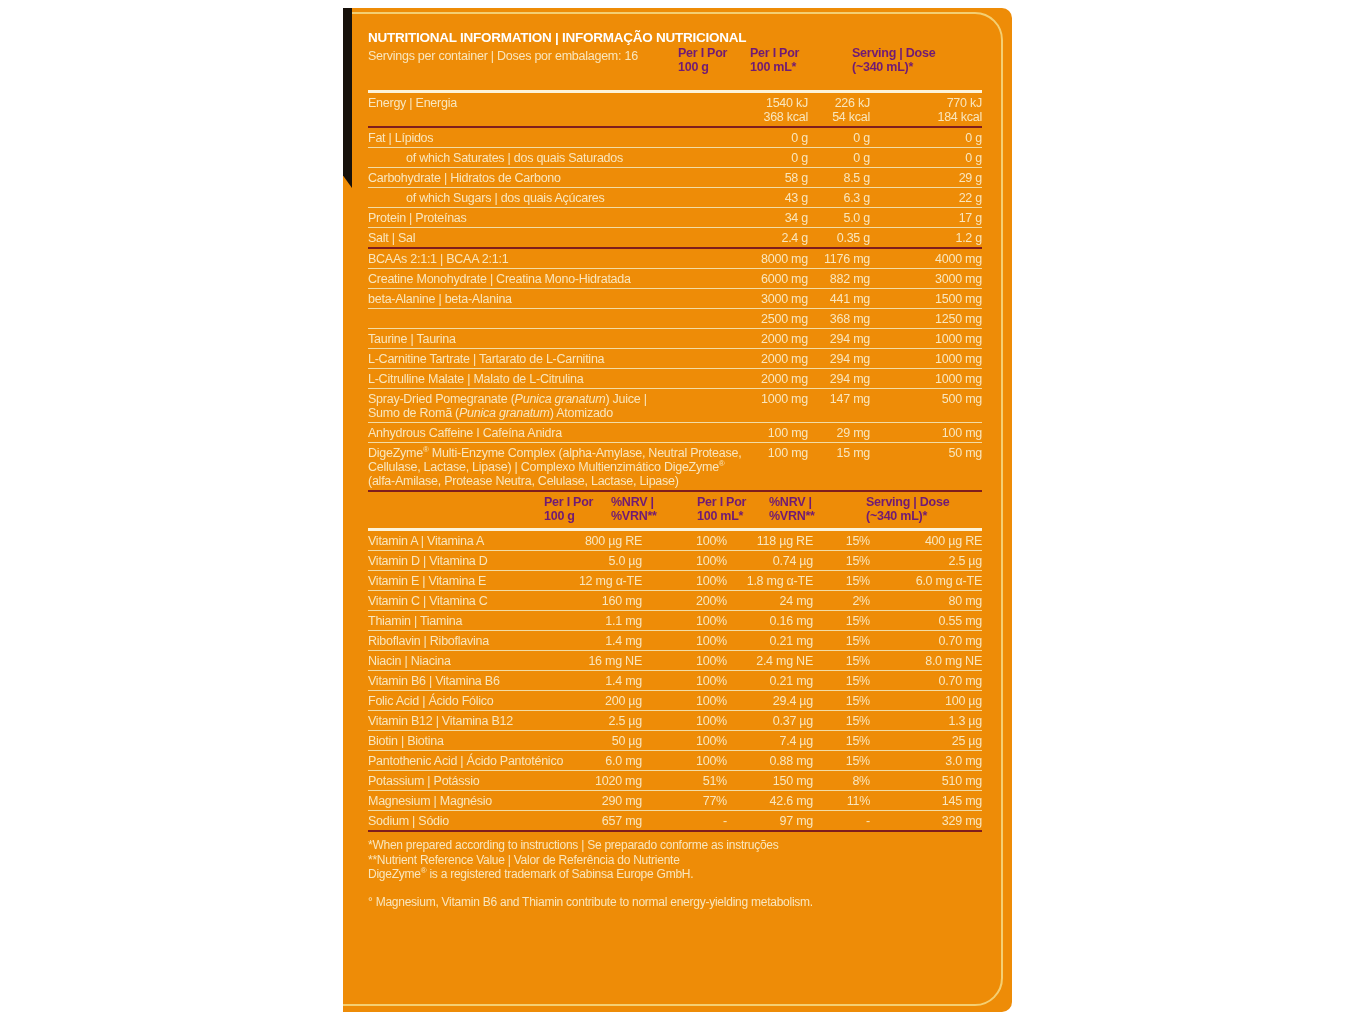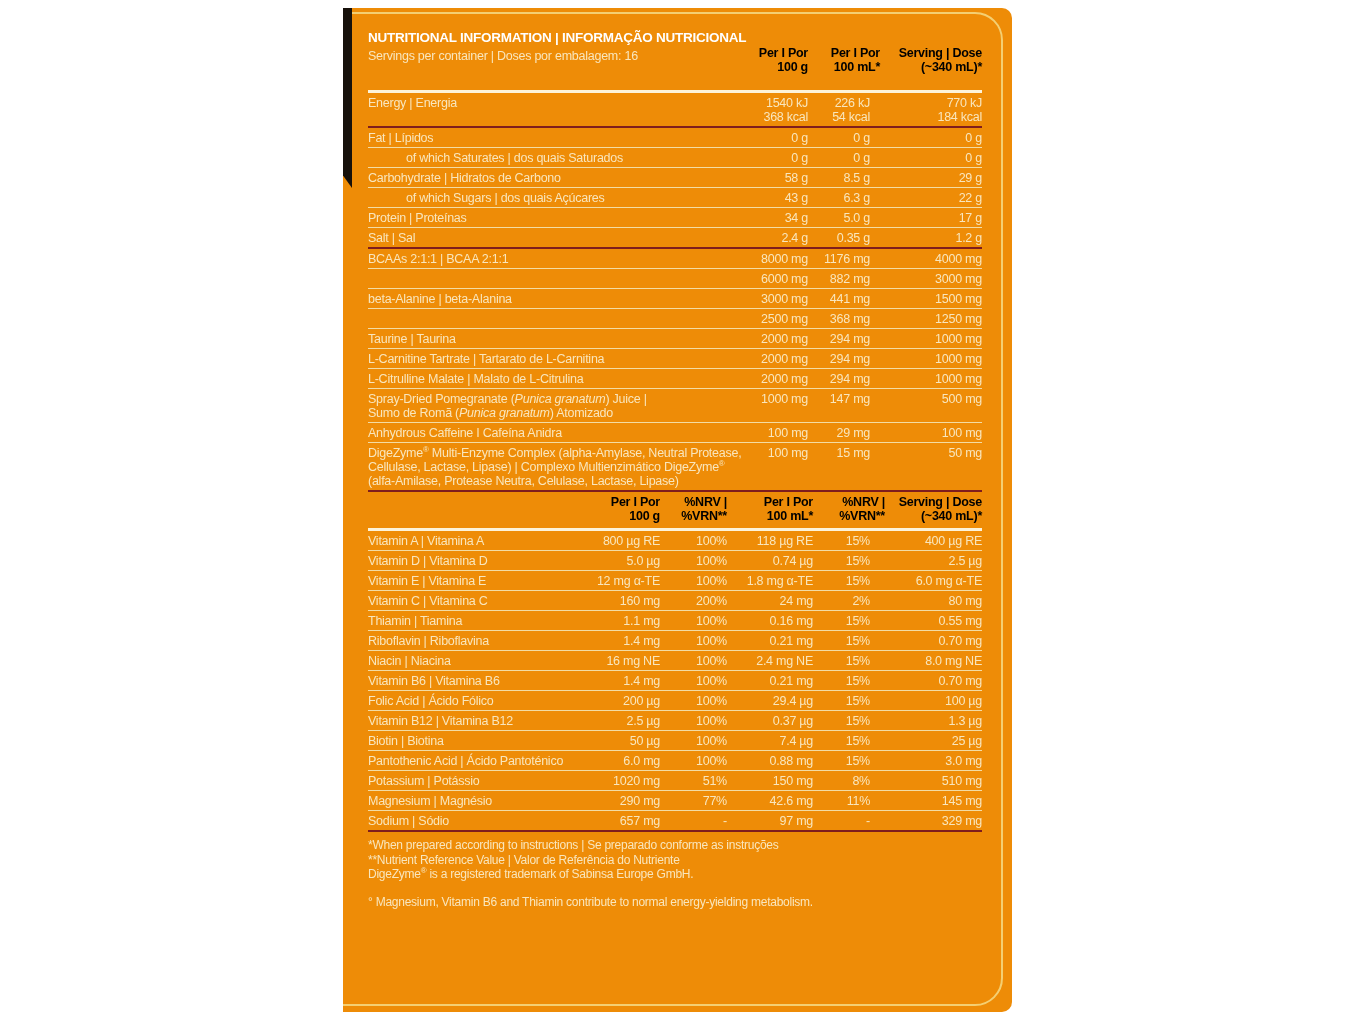--- a/index.html
+++ b/index.html
@@ -10,31 +10,31 @@
   .inner-border{position:absolute;left:-40px;top:4px;right:9px;bottom:6px;
          border:2px solid #f4cf72;border-radius:28px;pointer-events:none;}
   .edge-stripe{position:absolute;left:0;top:0;width:9px;height:180px;background:#17110b;
          clip-path:polygon(0 0,100% 0,100% 100%,0 93%);}
   .content{position:absolute;left:25px;top:16px;width:614px;color:#f9e6bd;
          font-size:12.5px;letter-spacing:-0.25px;line-height:14px;}
   .title{color:#ffffff;font-weight:bold;font-size:13.5px;line-height:15px;margin:6px 0 3px;}
   .thead{position:relative;min-height:26px;border-bottom:3px solid #fdf3d9;padding-bottom:16px;}
   .thead2{position:relative;min-height:30px;border-bottom:3px solid #fdf3d9;padding:2px 0 2px;margin-top:2px;}
   .servings{position:absolute;left:0;top:1px;}
-  .hcell{position:absolute;top:-1px;width:130px;text-align:right;color:#000000;font-weight:bold;line-height:13.5px;}
+  .hcell{position:absolute;top:-1px;width:130px;color:#701a75;font-weight:bold;line-height:13.5px;}
   .thead2 .hcell{top:2px;width:116px;}
   .h1{right:174px}.h2{right:102px}.h3{right:0}
   .g1{right:322px}.g2{right:255px}.g3{right:169px}.g4{right:97px}.g5{right:0}
   .nrow{position:relative;border-bottom:1px solid #f3dca4;padding:3px 0 2px;min-height:14px;}
   .nrow.thick{border-bottom:2px solid #7f1d1d;}
   .lab{max-width:430px;}
   .ind{padding-left:38px;}
   .val{position:absolute;top:3px;width:130px;text-align:right;}
   .v1{right:174px}.v2{right:112px}.v3{right:0}
-  .w1{right:322px}.w2{right:255px}.w3{right:169px}.w4{right:112px}.w5{right:0}
+  .w1{right:340px}.w2{right:255px}.w3{right:169px}.w4{right:112px}.w5{right:0}
   .foot{margin-top:6px;font-size:12px;line-height:14.5px;}
   .note{margin-top:13px;font-size:12px;line-height:14.5px;}
   sup{font-size:8px;line-height:0;vertical-align:super;}
   i{font-style:italic;}
 </style>
 </head>
 <body>
 
 <div class="stage">
   <div class="panel">
@@ -94,20 +94,21 @@
             <div class="val v2"><span>0.35 g</span></div>
             <div class="val v3"><span>1.2 g</span></div>
           </div>
           <div class="nrow" style="min-height: 14px;">
             <div class="lab"><span>BCAAs 2:1:1 | BCAA 2:1:1</span></div>
             <div class="val v1"><span>8000 mg</span></div>
             <div class="val v2"><span>1176 mg</span></div>
             <div class="val v3"><span>4000 mg</span></div>
           </div>
           <div class="nrow" style="min-height: 14px;">
+            <div class="lab"><span>Creatine Monohydrate | Creatina Mono-Hidratada</span></div>
             <div class="val v1"><span>6000 mg</span></div>
             <div class="val v2"><span>882 mg</span></div>
             <div class="val v3"><span>3000 mg</span></div>
           </div>
           <div class="nrow" style="min-height: 14px;">
             <div class="lab"><span>beta-Alanine | beta-Alanina</span></div>
             <div class="val v1"><span>3000 mg</span></div>
             <div class="val v2"><span>441 mg</span></div>
             <div class="val v3"><span>1500 mg</span></div>
           </div>

